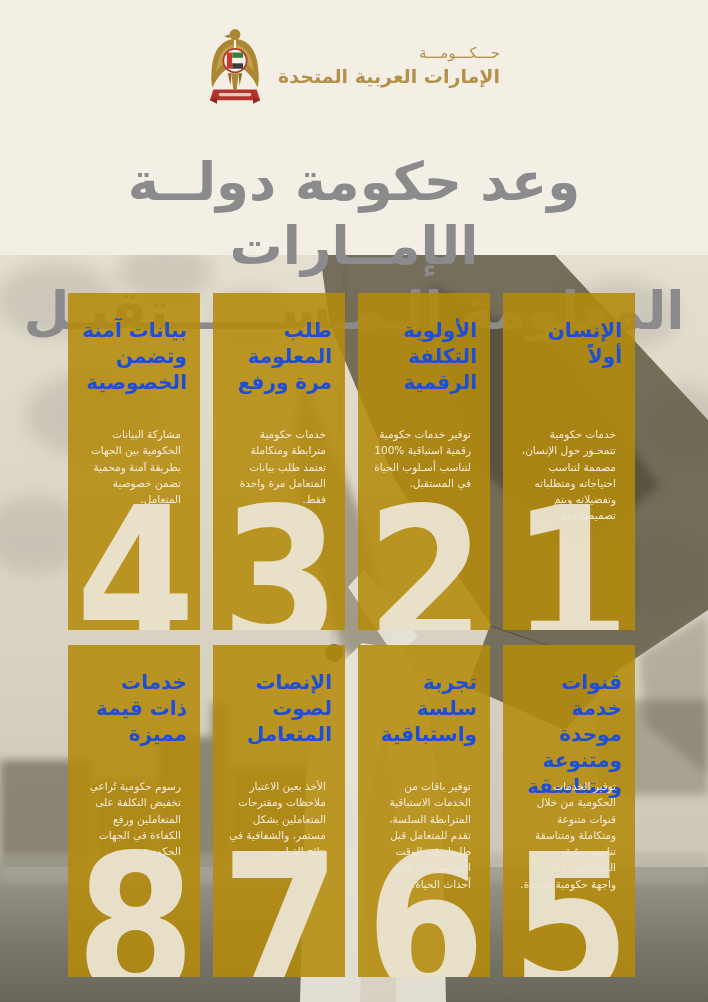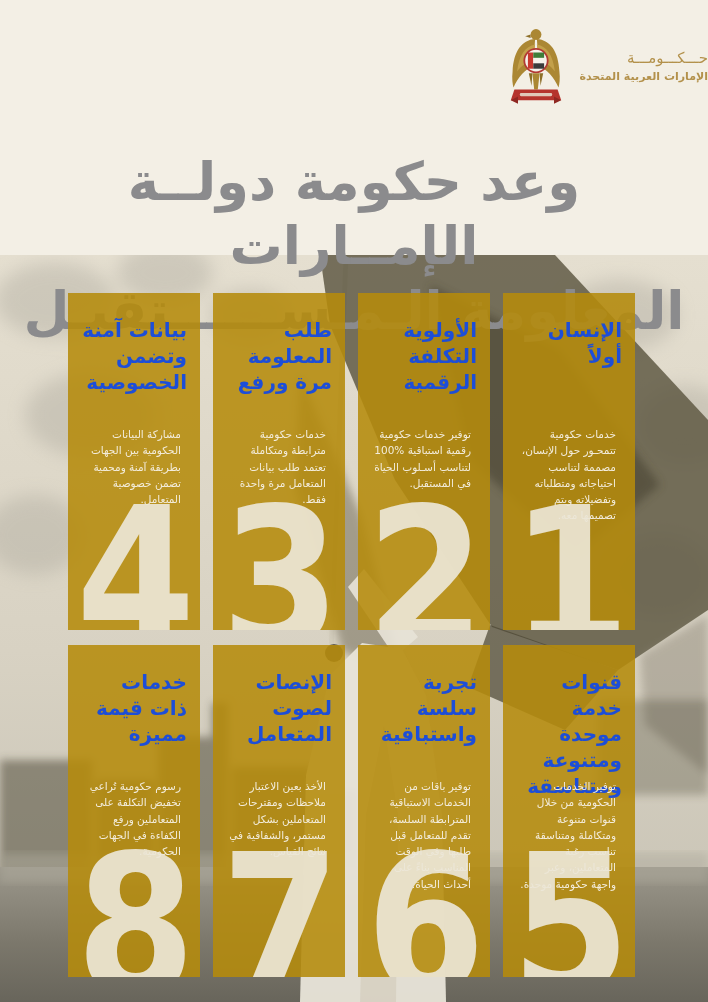--- a/index.html
+++ b/index.html
@@ -11,26 +11,26 @@
     position:relative;
     width:708px;height:1002px;
     margin:0 auto;
     background:#f3efe5;
     overflow:hidden;
   }
 
   
   .logo{
     position:absolute;top:26px;left:0;right:0;
-    display:flex;justify-content:flex-end;align-items:center;gap:16px;
+    display:flex;justify-content:center;align-items:center;gap:16px;
   }
   .emblem{width:54px;height:80px;flex:0 0 auto;}
   .logo-text{direction:rtl;text-align:right;color:#b3914b;}
   .logo-text .word1{font-size:15px;letter-spacing:.5px;line-height:1.5;}
-  .logo-text .word2{font-size:11px;font-weight:bold;line-height:1.35;}
+  .logo-text .word2{font-size:19px;font-weight:bold;line-height:1.35;}
 
   
   .main-title{
     position:absolute;top:114px;left:0;right:0;
     direction:rtl;text-align:center;
     color:#8b8b8d;font-weight:bold;
     font-size:53px;line-height:1.22;
     letter-spacing:-1px;
   }
 

